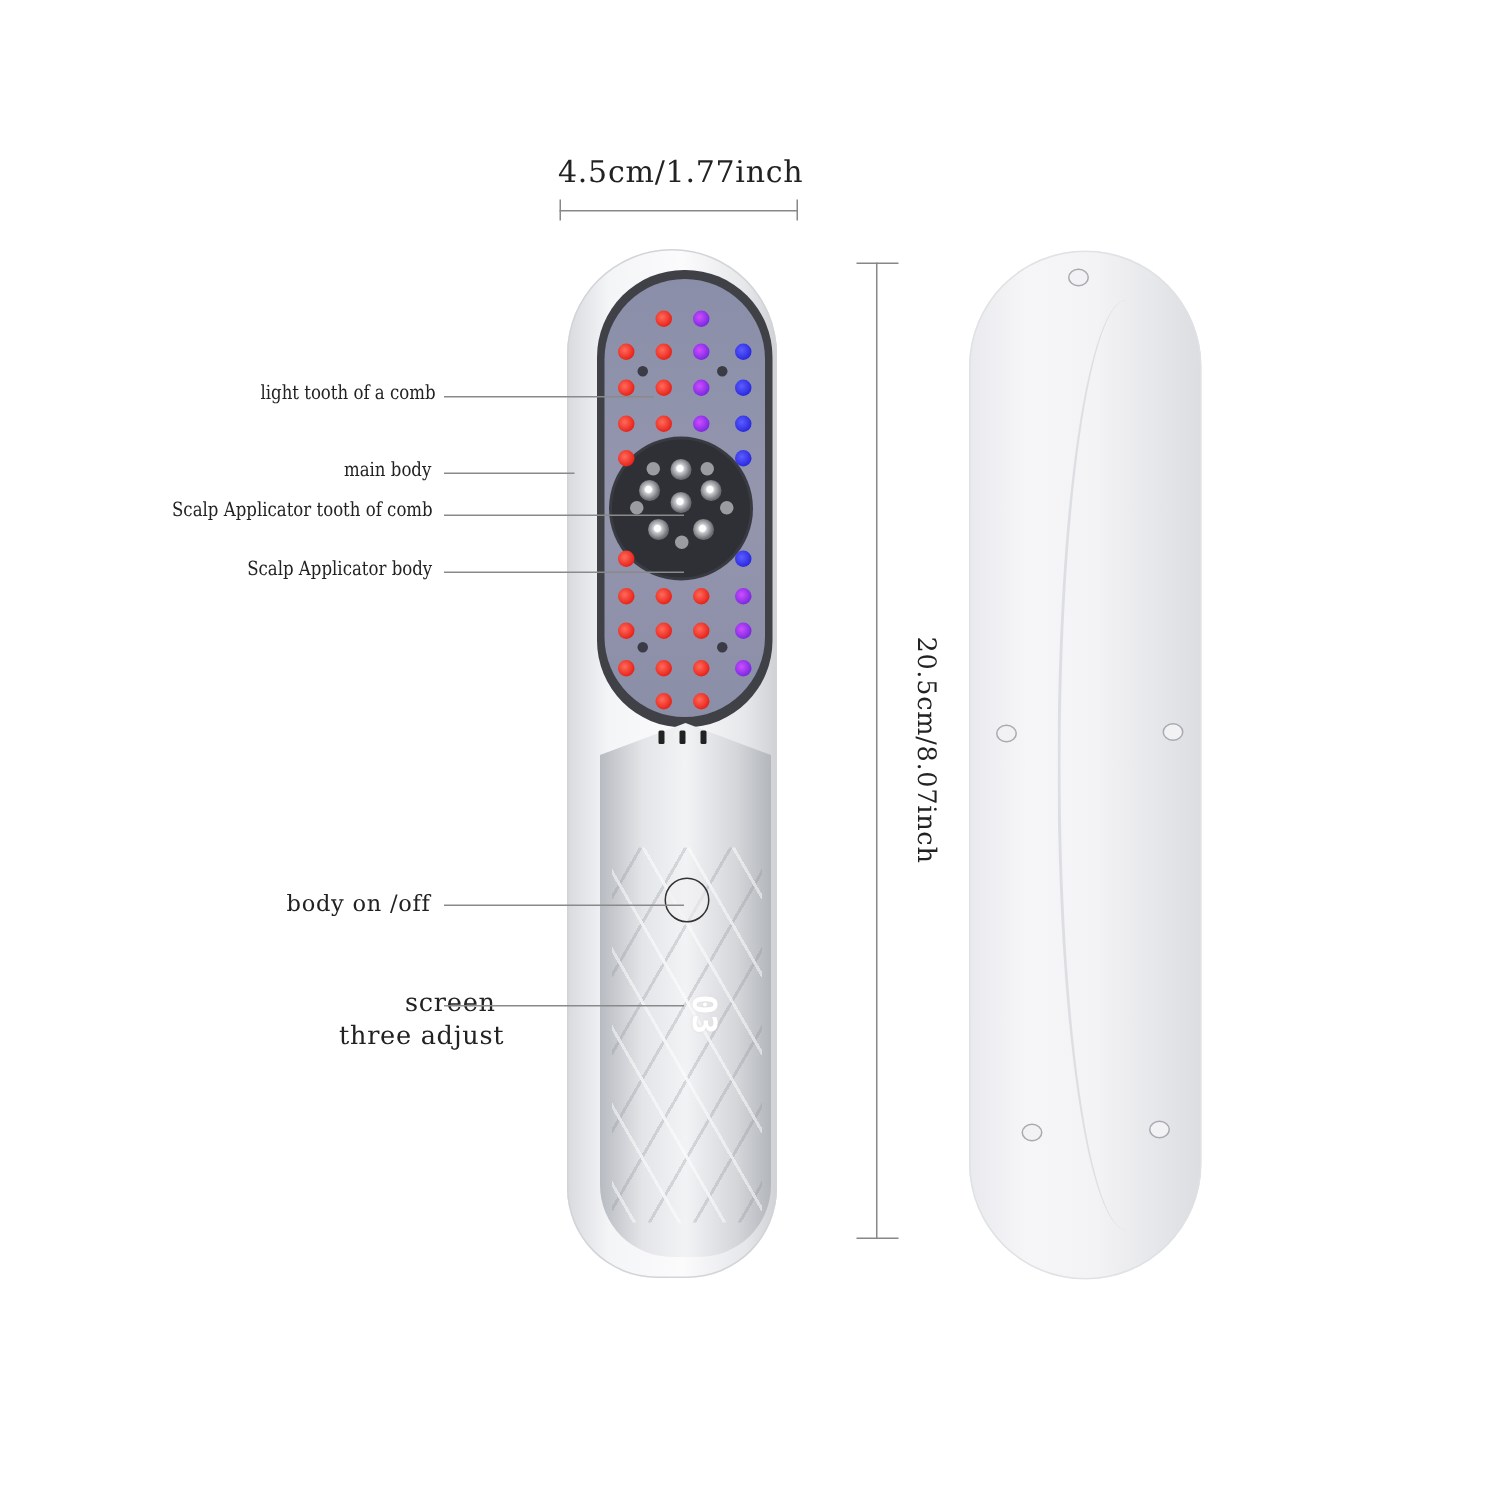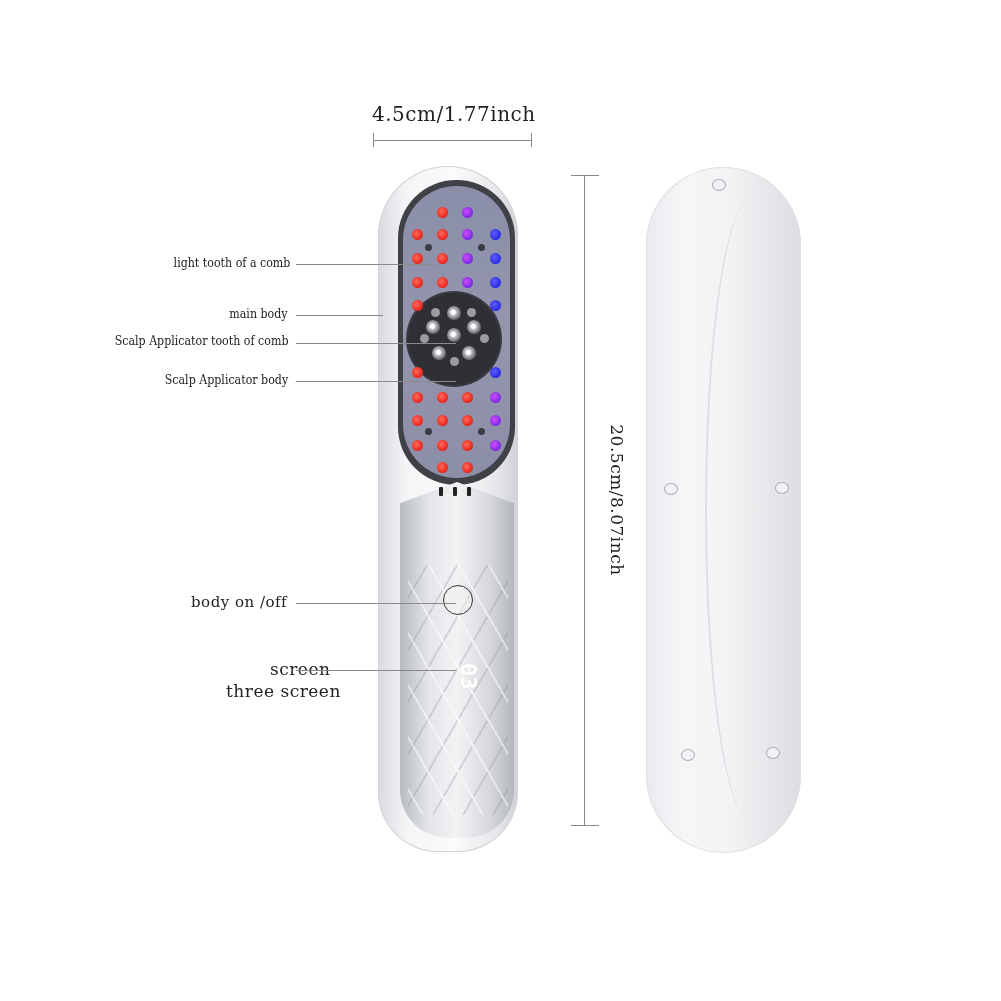--- a/index.html
+++ b/index.html
@@ -85,21 +85,21 @@
   <div class="label" style="right:713px;top:333px;">Scalp Applicator tooth of comb</div>
   <div class="leader" style="left:296px;top:343px;width:160px;"></div>
 
   <div class="label" style="right:713px;top:372px;">Scalp Applicator body</div>
   <div class="leader" style="left:296px;top:381px;width:160px;"></div>
 
   <div class="label big" style="left:191px;top:593px;font-size:15px;">body on /off</div>
   <div class="leader" style="left:296px;top:603px;width:160px;"></div>
 
   <div class="label big" style="left:226px;top:659px;margin-left:44px;">screen</div>
-  <div class="label big" style="left:226px;top:681px;">three screen</div>
+  <div class="label big" style="left:226px;top:681px;">three adjust</div>
   <div class="leader" style="left:296px;top:670px;width:160px;"></div>
 <div class="led r" style="left: 437px; top: 207px;"></div>
     <div class="led p" style="left: 462px; top: 207px;"></div>
     <div class="led r" style="left: 412px; top: 229px;"></div>
     <div class="led r" style="left: 437px; top: 229px;"></div>
     <div class="led p" style="left: 462px; top: 229px;"></div>
     <div class="led b" style="left: 490px; top: 229px;"></div>
     <div class="led r" style="left: 412px; top: 253px;"></div>
     <div class="led r" style="left: 437px; top: 253px;"></div>
     <div class="led p" style="left: 462px; top: 253px;"></div>

